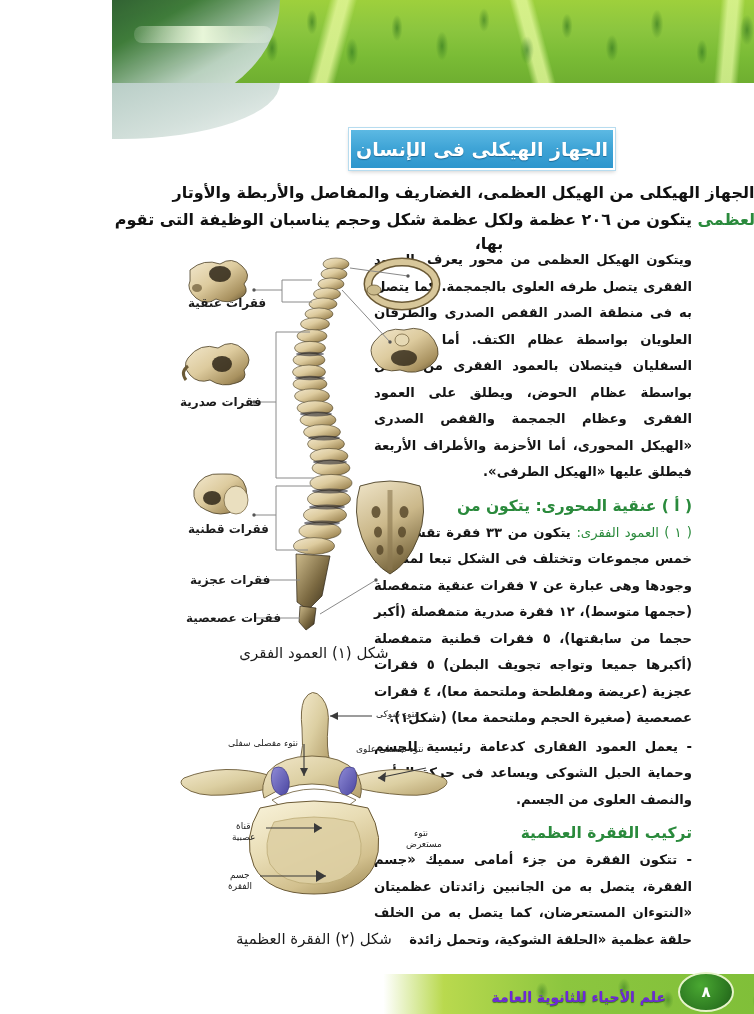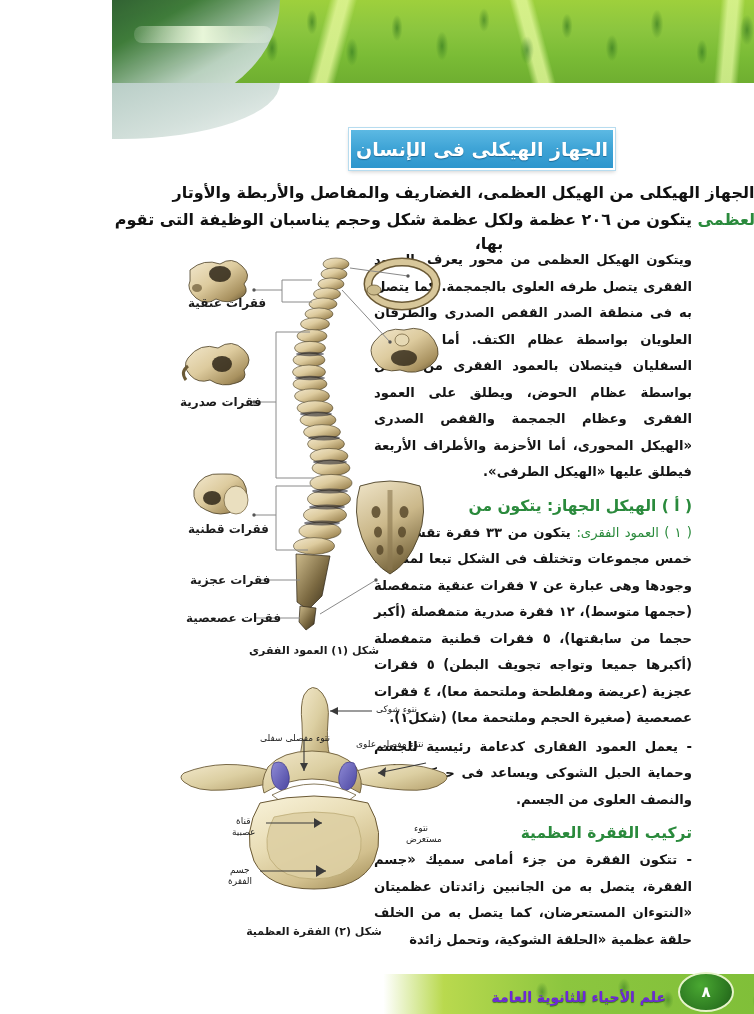--- a/index.html
+++ b/index.html
@@ -86,21 +86,21 @@
     margin:8px 0 2px 0;font-size:15.5px;font-weight:bold;color:#2a8a3c;
     text-align:right;line-height:24px;
   }
   .inline-green{color:#2a8a3c;font-weight:normal;}
 
   
   .col-fig{position:absolute;top:250px;left:52px;width:300px;}
 
   .fig1{position:relative;width:300px;height:400px;}
   .fig-caption{
-    text-align:center;font-size:11px;font-weight:bold;color:#1a1a1a;
+    text-align:center;font-size:15px;font-weight:normal;color:#1a1a1a;
     margin-top:2px;
   }
   .fig-label{
     position:absolute;font-size:12px;color:#1c1c1c;font-weight:bold;
     white-space:nowrap;direction:rtl;
   }
 
   .fig2{position:relative;width:300px;height:262px;margin-top:14px;}
   .fig2-label{
     position:absolute;font-size:9px;color:#1c1c1c;font-weight:normal;
@@ -152,21 +152,21 @@
     <div class="intro-line1">يتكون الجهاز الهيكلى من الهيكل العظمى، الغضاريف والمفاصل والأربطة والأوتار</div>
     <div class="intro-line2">
       <span>أولا :</span>
       <span class="grn">الهيكل العظمى</span>
       <span>يتكون من ٢٠٦ عظمة ولكل عظمة شكل وحجم يناسبان الوظيفة التى تقوم بها،</span>
     </div>
   </div>
 
   <div class="col-text">
     <p class="flow">ويتكون الهيكل العظمى من محور يعرف بالعمود الفقرى يتصل طرفه العلوى بالجمجمة. كما يتصل به فى منطقة الصدر القفص الصدرى والطرفان العلويان بواسطة عظام الكتف. أما الطرفان السفليان فيتصلان بالعمود الفقرى من أسفل بواسطة عظام الحوض، ويطلق على العمود الفقرى وعظام الجمجمة والقفص الصدرى «الهيكل المحورى، أما الأحزمة والأطراف الأربعة فيطلق عليها «الهيكل الطرفى».</p>
-    <div class="head-green-r">( أ ) الهيكل الجهاز: يتكون من</div>
+    <div class="head-green-r">( أ ) عنقية المحورى: يتكون من</div>
     <p class="flow">
       <span class="inline-green">( ١ ) العمود الفقرى:</span>
       <span>يتكون من ٣٣ فقرة تقسم إلى خمس مجموعات وتختلف فى الشكل تبعا لمنطقة وجودها وهى عبارة عن ٧ فقرات عنقية متمفصلة (حجمها متوسط)، ١٢ فقرة صدرية متمفصلة (أكبر حجما من سابقتها)، ٥ فقرات قطنية متمفصلة (أكبرها جميعا وتواجه تجويف البطن) ٥ فقرات عجزية (عريضة ومفلطحة وملتحمة معا)، ٤ فقرات عصعصية (صغيرة الحجم وملتحمة معا) (شكل١).</span>
     </p>
     <p class="flow">- يعمل العمود الفقارى كدعامة رئيسية للجسم وحماية الحبل الشوكى ويساعد فى حركة الرأس والنصف العلوى من الجسم.</p>
     <div class="head-green-r">تركيب الفقرة العظمية</div>
     <p class="flow">- تتكون الفقرة من جزء أمامى سميك «جسم الفقرة، يتصل به من الجانبين زائدتان عظميتان «النتوءان المستعرضان، كما يتصل به من الخلف حلقة عظمية «الحلقة الشوكية، وتحمل زائدة</p>
   </div>
 
   <div class="col-fig">
@@ -362,21 +362,21 @@
           <polygon points="166,40 174,36 174,44"></polygon>
           <polygon points="214,102 222,96 221,106"></polygon>
           <polygon points="140,100 136,92 144,92"></polygon>
           <polygon points="158,152 150,147 150,157"></polygon>
           <polygon points="162,200 152,194 152,206"></polygon>
         </g>
       </svg>
 
       <div class="fig2-label" style="left:212px;top:33px;">نتوء شوكى</div>
       <div class="fig2-label" style="left:192px;top:68px;">نتوء مفصلى علوى</div>
-      <div class="fig2-label" style="left:64px;top:62px;margin-left:32px;">نتوء مفصلى سفلى</div>
+      <div class="fig2-label" style="left:64px;top:62px;">نتوء مفصلى سفلى</div>
       <div class="fig2-label" style="left:72px;top:145px;">قناة</div>
       <div class="fig2-label" style="left:68px;top:156px;">عصبية</div>
       <div class="fig2-label" style="left:250px;top:152px;">نتوء</div>
       <div class="fig2-label" style="left:242px;top:163px;">مستعرض</div>
       <div class="fig2-label" style="left:66px;top:194px;">جسم</div>
       <div class="fig2-label" style="left:64px;top:205px;">الفقرة</div>
     </div>
 
     <div class="fig-caption" style="margin-top:-8px;">شكل (٢) الفقرة العظمية</div>
   </div>

